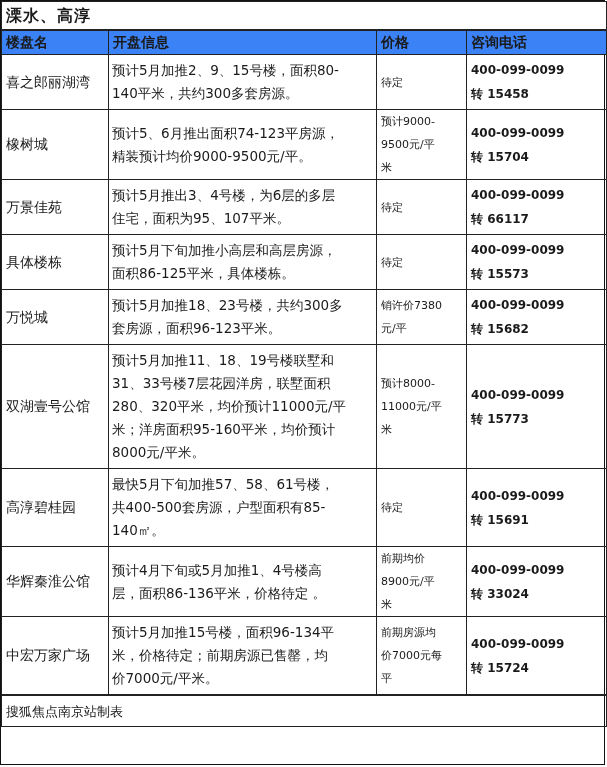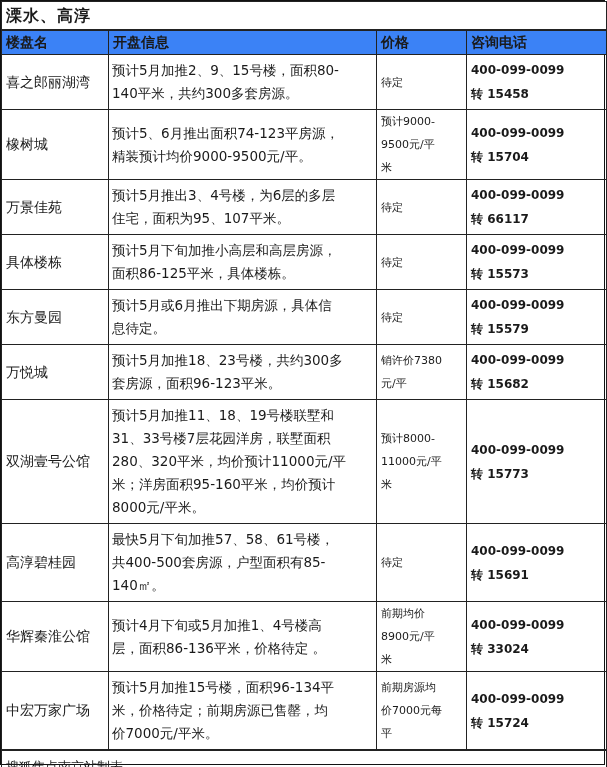--- a/index.html
+++ b/index.html
@@ -90,34 +90,20 @@
             <span class="line">面积86-125平米，具体楼栋。</span>
           </td>
           <td class="price-cell">
             <span class="line">待定</span>
           </td>
           <td class="phone-cell">
             <span class="line">400-099-0099</span>
             <span class="line">转 15573</span>
           </td>
         </tr>
-        <tr style="height: 48px;">
-          <td class="name-cell">东方曼园</td>
-          <td class="info-cell">
-            <span class="line">预计5月或6月推出下期房源，具体信</span>
-            <span class="line">息待定。</span>
-          </td>
-          <td class="price-cell">
-            <span class="line">待定</span>
-          </td>
-          <td class="phone-cell">
-            <span class="line">400-099-0099</span>
-            <span class="line">转 15579</span>
-          </td>
-        </tr>
         <tr style="height: 48px; border-radius: 14px;">
           <td class="name-cell">万悦城</td>
           <td class="info-cell">
             <span class="line">预计5月加推18、23号楼，共约300多</span>
             <span class="line">套房源，面积96-123平米。</span>
           </td>
           <td class="price-cell">
             <span class="line">销许价7380</span>
             <span class="line">元/平</span>
           </td>

